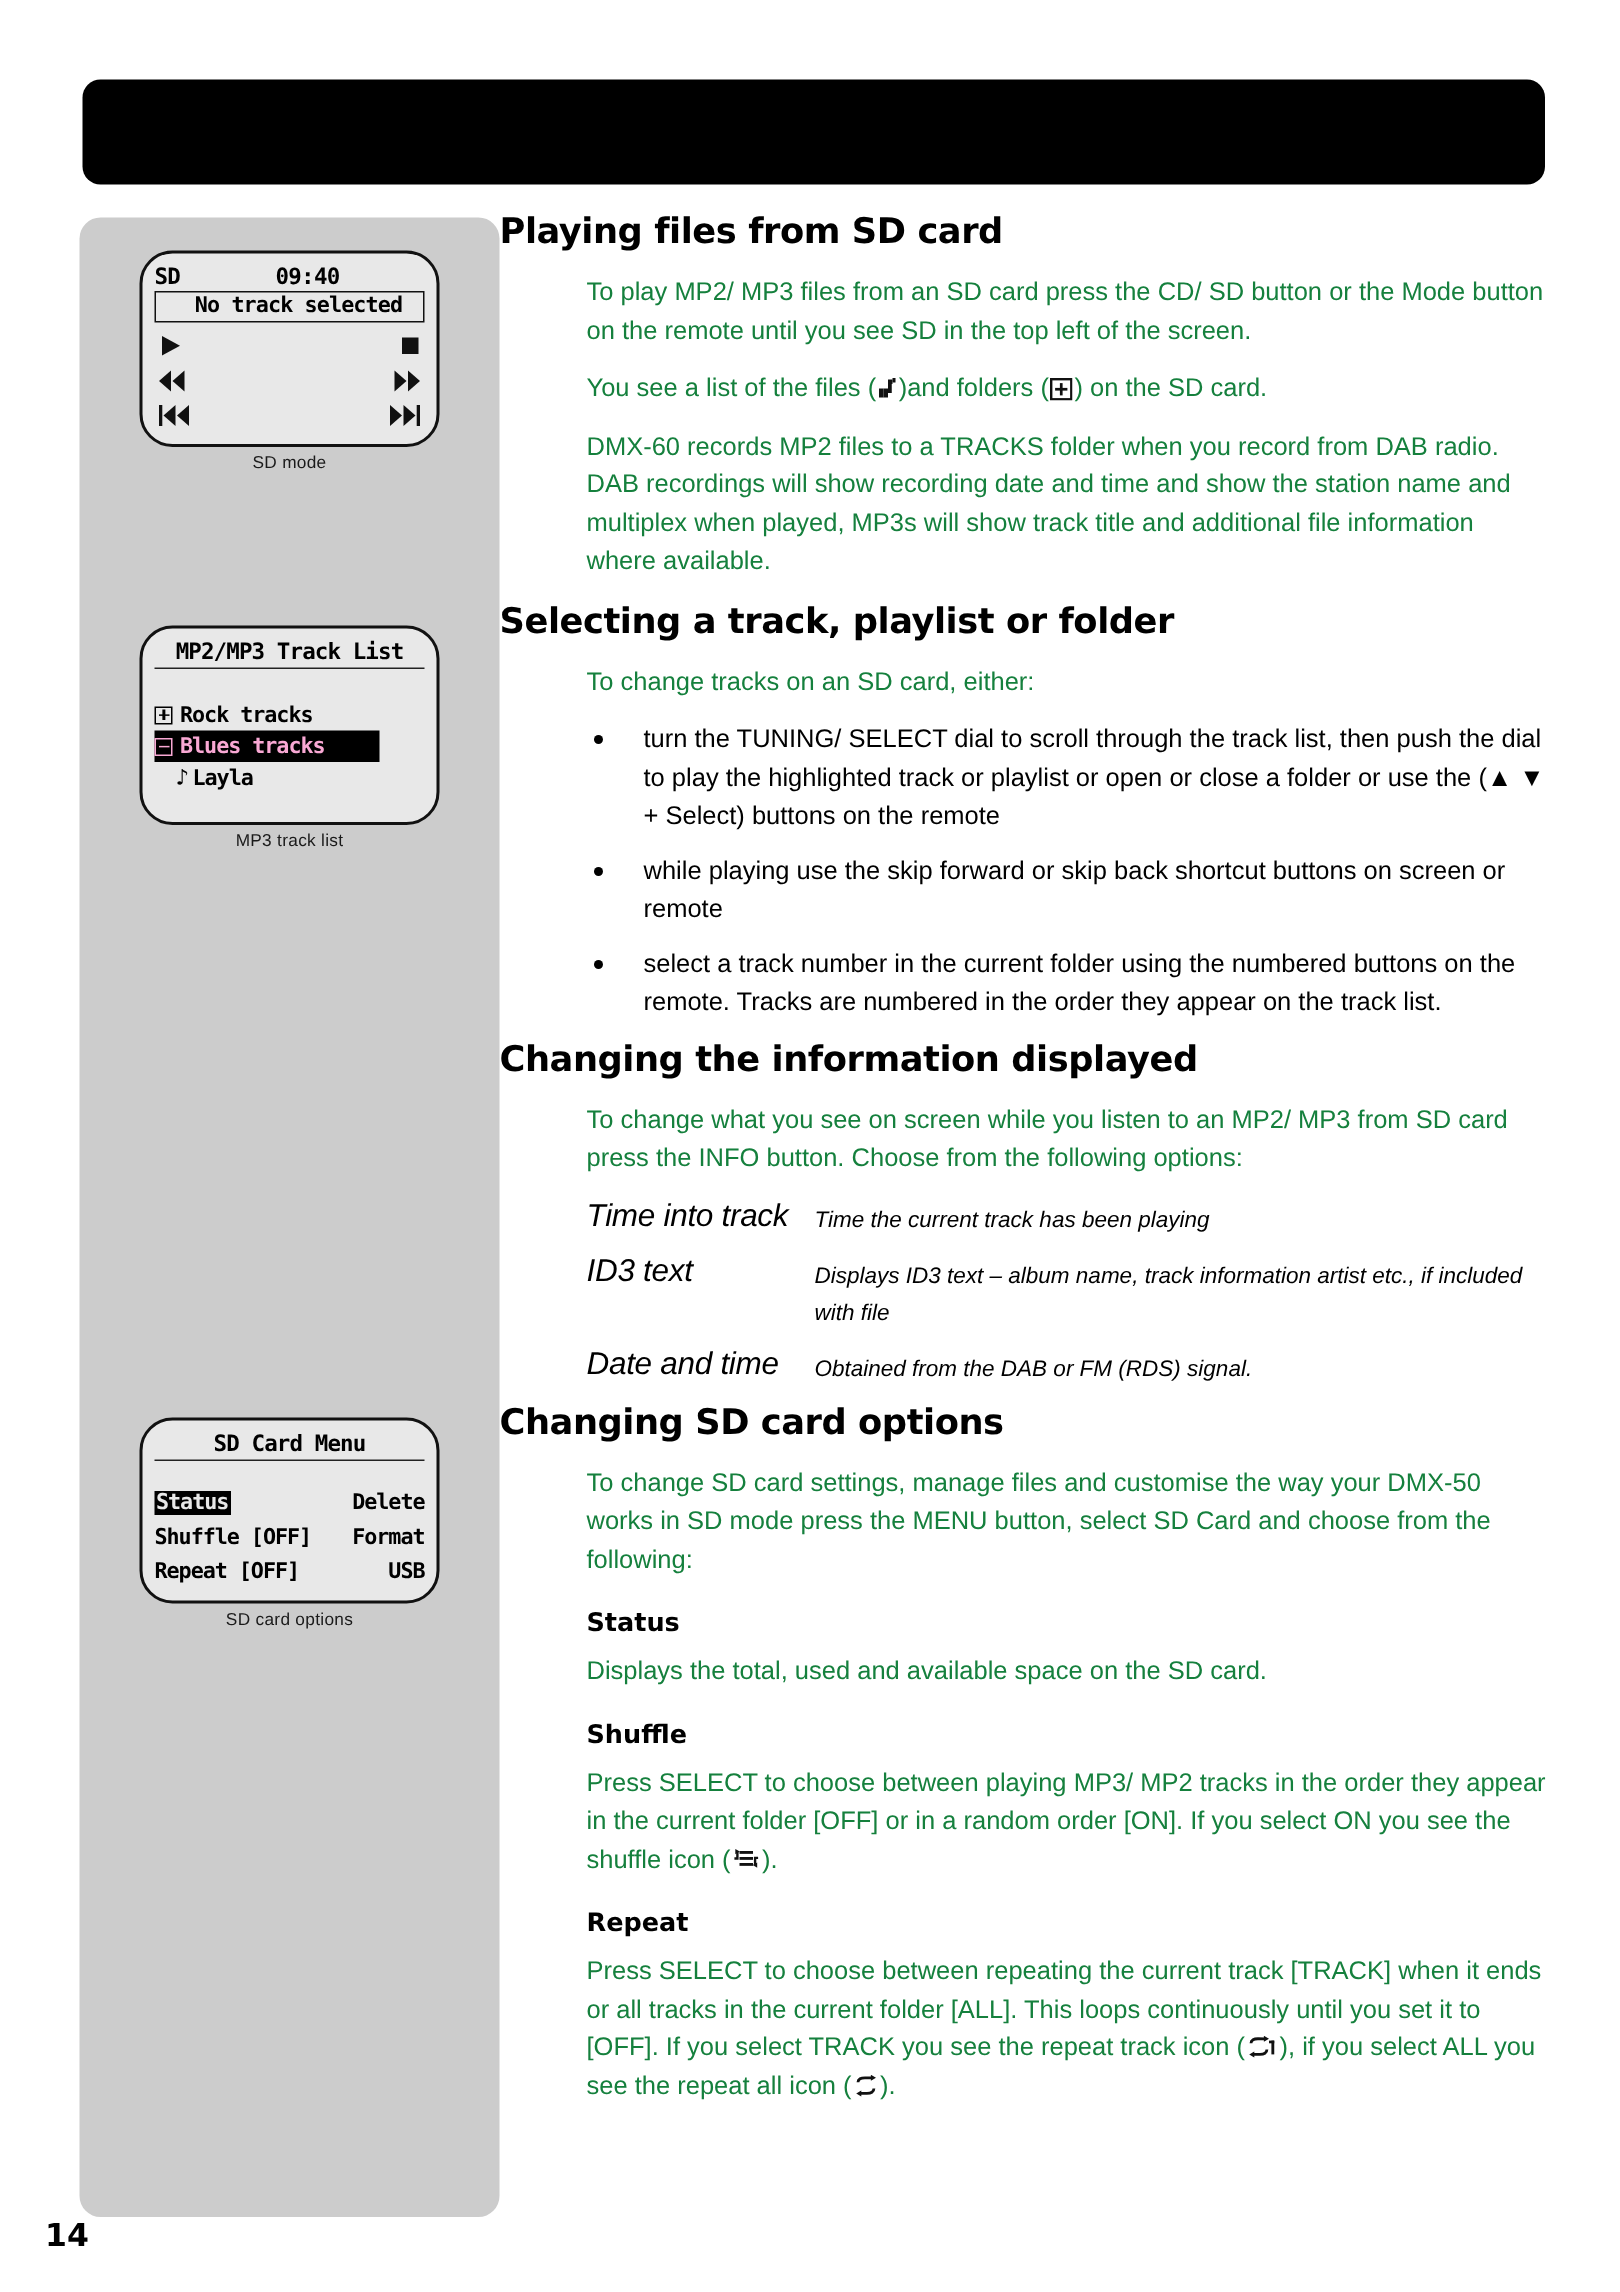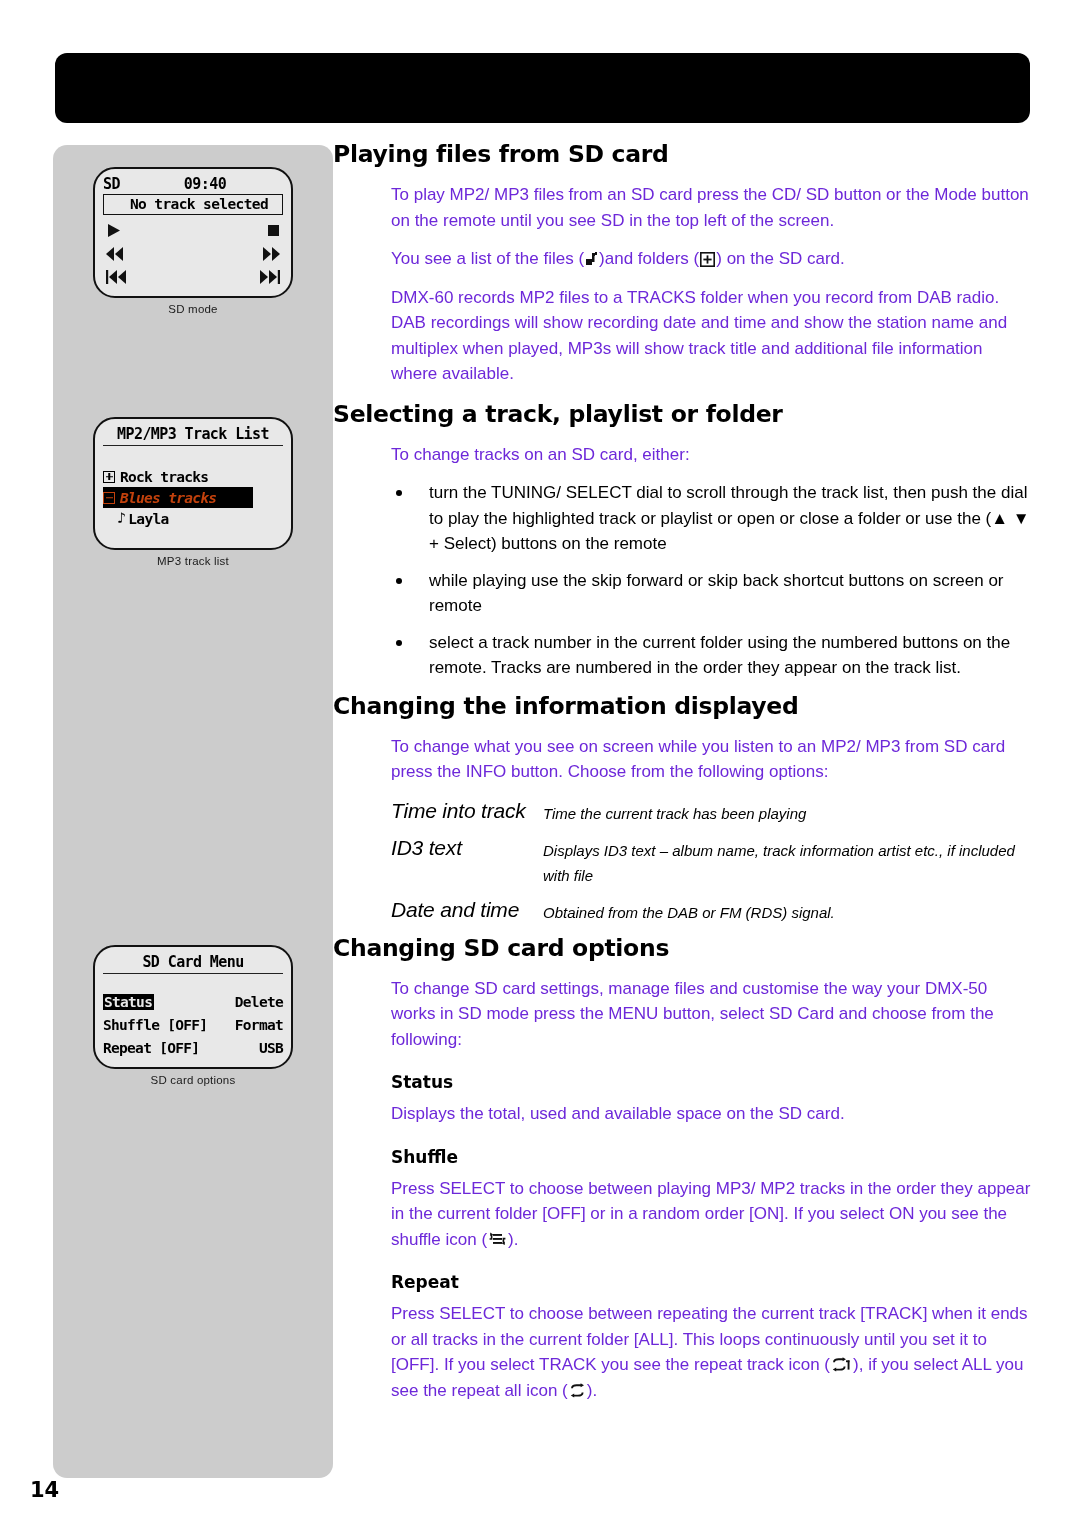--- a/index.html
+++ b/index.html
@@ -122,23 +122,22 @@
     display: flex;
     align-items: center;
     font-size: 14.5px;
     font-weight: bold;
     letter-spacing: -0.7px;
     height: 21px;
     white-space: nowrap;
   }
   .tl-row.selected {
     background: #000000;
-    color: #c2410c;
+    color: #f9a8d4;
     width: 150px;
-    font-style: italic;
   }
   .tl-expander {
     display: inline-block;
     width: 12px;
     height: 12px;
     border: 1.5px solid currentColor;
     box-sizing: border-box;
     position: relative;
     margin-right: 5px;
     flex: 0 0 auto;
@@ -205,21 +204,21 @@
     color: #000;
   }
   .sec-gap-1 { margin-top: 0; }
   .sec-gap   { margin-top: 30px; }
 
   p.body {
     font-size: 17px;
     line-height: 25.5px;
     margin: 0 0 13px 0;
     padding-left: 58px;
-    color: #6d28d9;
+    color: #15803d;
   }
 
   ul.bullets {
     list-style: none;
     margin: 0;
     padding: 0 0 0 58px;
   }
   ul.bullets li {
     position: relative;
     font-size: 17px;

